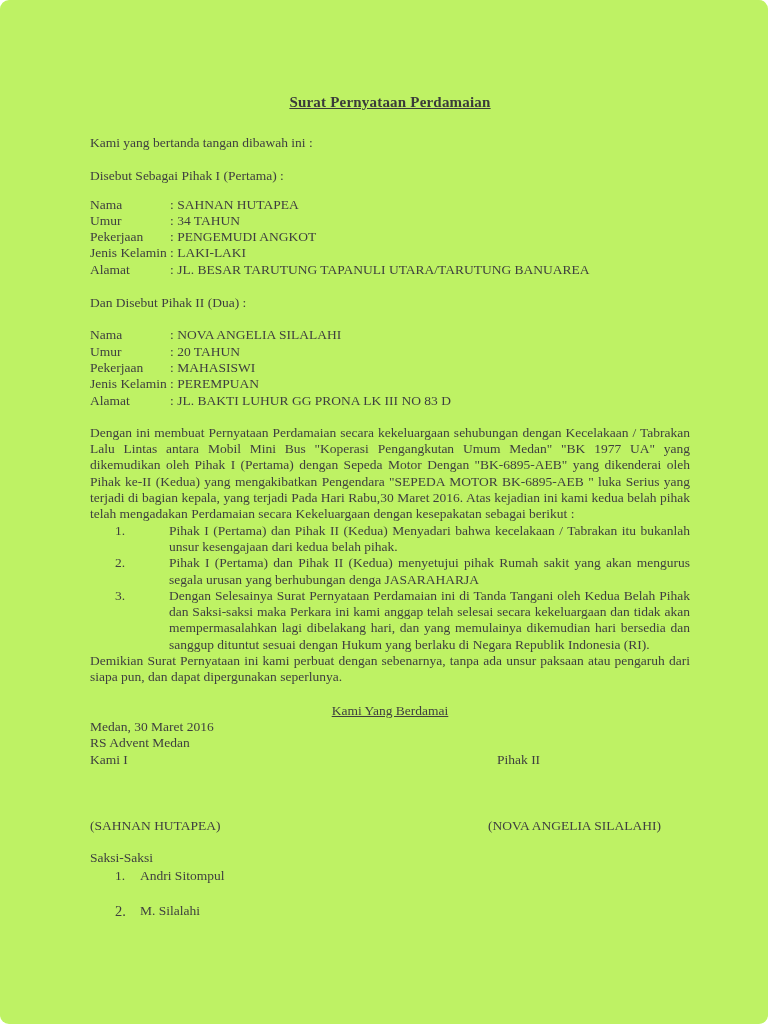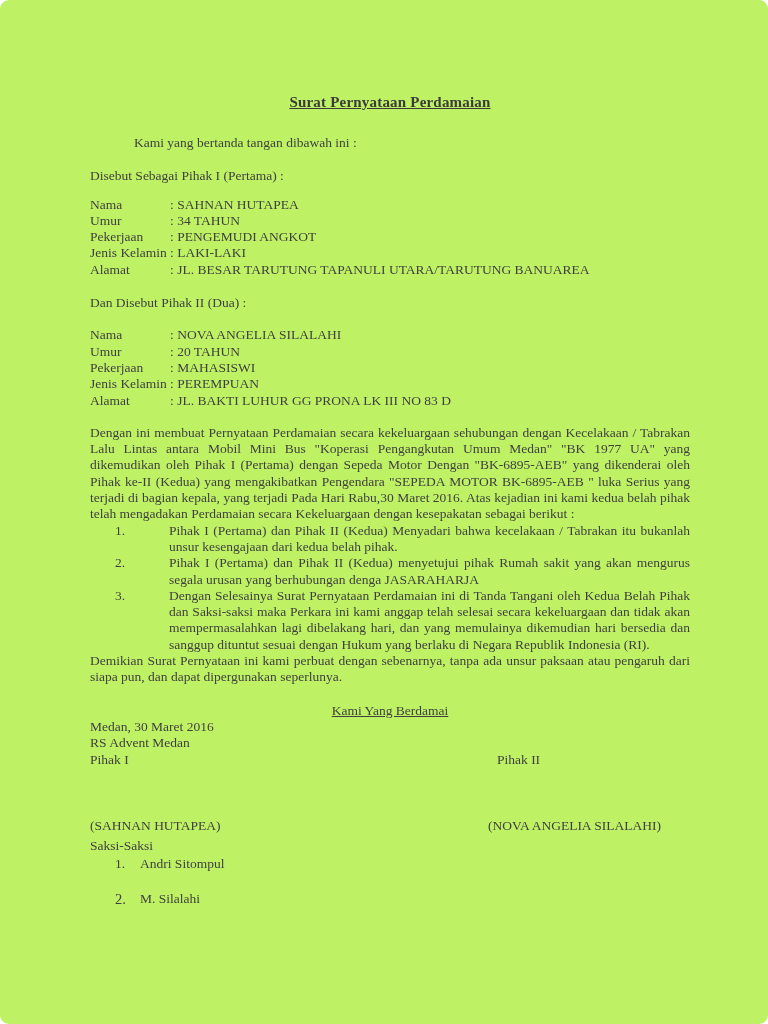--- a/index.html
+++ b/index.html
@@ -28,21 +28,21 @@
   }
   .doc-title {
     text-align: center;
     font-weight: bold;
     font-size: 15px;
     line-height: 18px;
     text-decoration: underline;
     letter-spacing: 0.2px;
     color: #3a3a3a;
   }
-  .intro        { margin-top: 24px; margin-left: 44px; }
+  .intro        { margin-top: 24px; }
   .party-head   { margin-top: 17px; }
   .info-block   { margin-top: 12px; }
   .info-block-2 { margin-top: 16px; }
   .info-row     { display: flex; align-items: center; }
   .info-label   { flex: 0 0 80px; white-space: nowrap; }
   .info-value::before { content: ": "; }
   .info-value   { white-space: nowrap; }
 
   .body-par {
     margin-top: 16px;
@@ -63,21 +63,21 @@
     margin-top: 17px;
     text-align: center;
     text-decoration: underline;
   }
   .sig-line  { }
   .sig-cols  { position: relative; }
   .sig-right { position: absolute; left: 407px; top: 0; }
   .sig-names { position: relative; margin-top: 50px; }
   .sig-name-right { position: absolute; left: 398px; top: 0; }
 
-  .witness-head { margin-top: 4px; font-family: Liberation Serif, serif; }
+  .witness-head { margin-top: 16px; font-family: Liberation Serif, serif; }
   .wit-item  { display: flex; margin-top: 2px; }
   .wit-item-2 { margin-top: 18px; }
   .wit-num   { flex: 0 0 25px; margin-left: 25px; }
   .wit-num-2 { font-size: 14.5px; }
   .wit-name  { flex: 1; }
 </style>
 </head>
 <body>
 
 <div class="page">
@@ -155,21 +155,21 @@
     </div>
 
     <div class="closing-par">Demikian Surat Pernyataan ini kami perbuat dengan sebenarnya, tanpa ada unsur paksaan atau pengaruh dari siapa pun, dan dapat dipergunakan seperlunya.</div>
 
     <div class="signoff-head">Kami Yang Berdamai</div>
 
     <div class="sig-line">Medan, 30 Maret 2016</div>
     <div class="sig-line">RS Advent Medan</div>
 
     <div class="sig-cols">
-      <span>Pihak I</span>
+      <span>Kami I</span>
       <span class="sig-right">Pihak II</span>
     </div>
 
     <div class="sig-names">
       <span>(SAHNAN HUTAPEA)</span>
       <span class="sig-name-right">(NOVA ANGELIA SILALAHI)</span>
     </div>
 
     <div class="witness-head">Saksi-Saksi</div>
 

